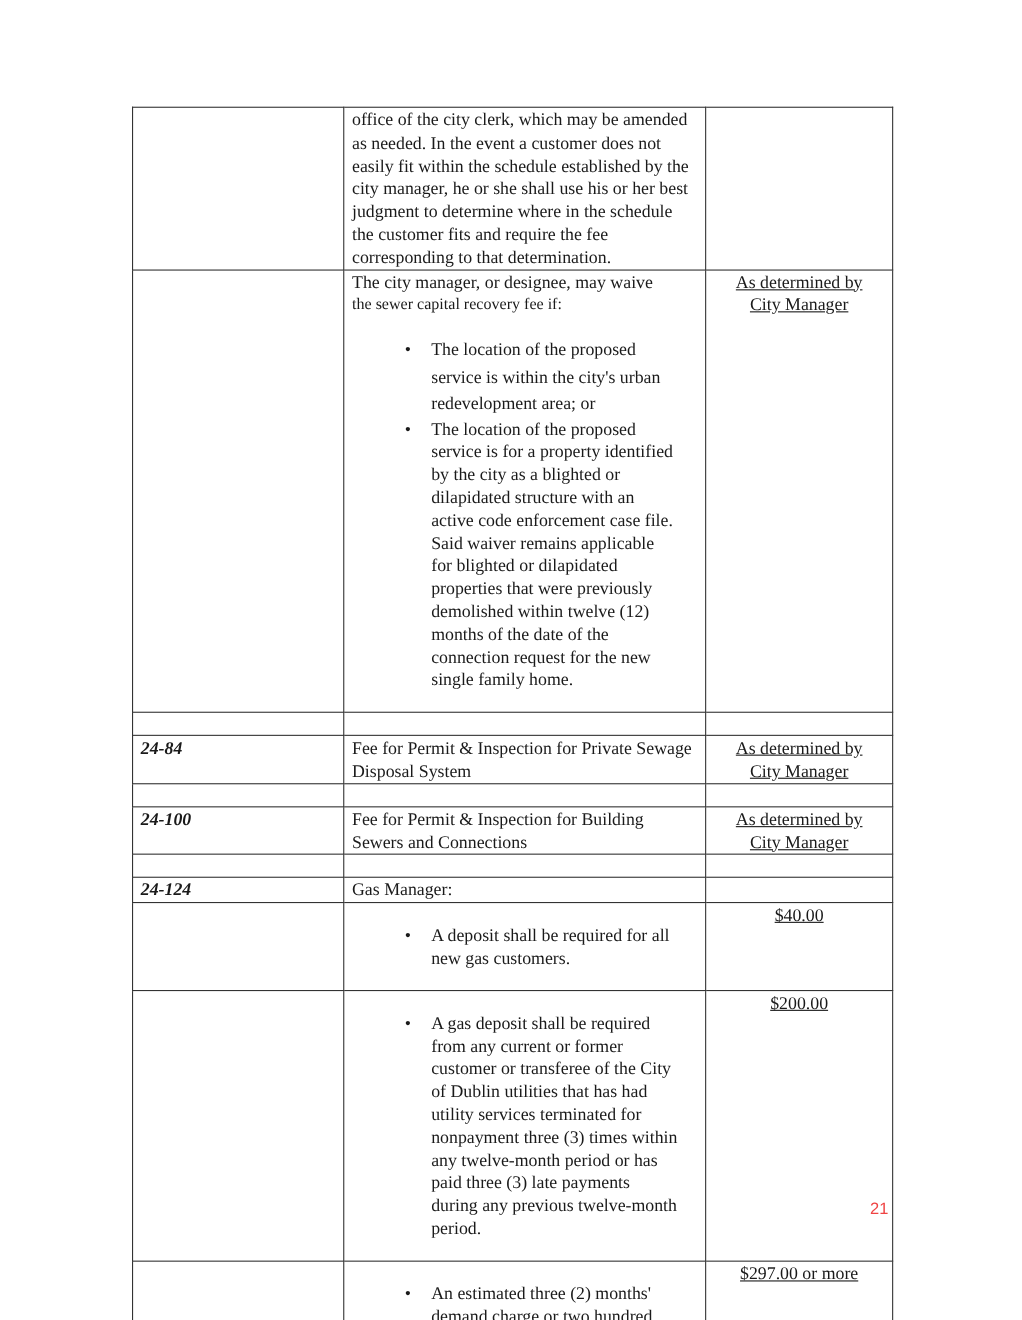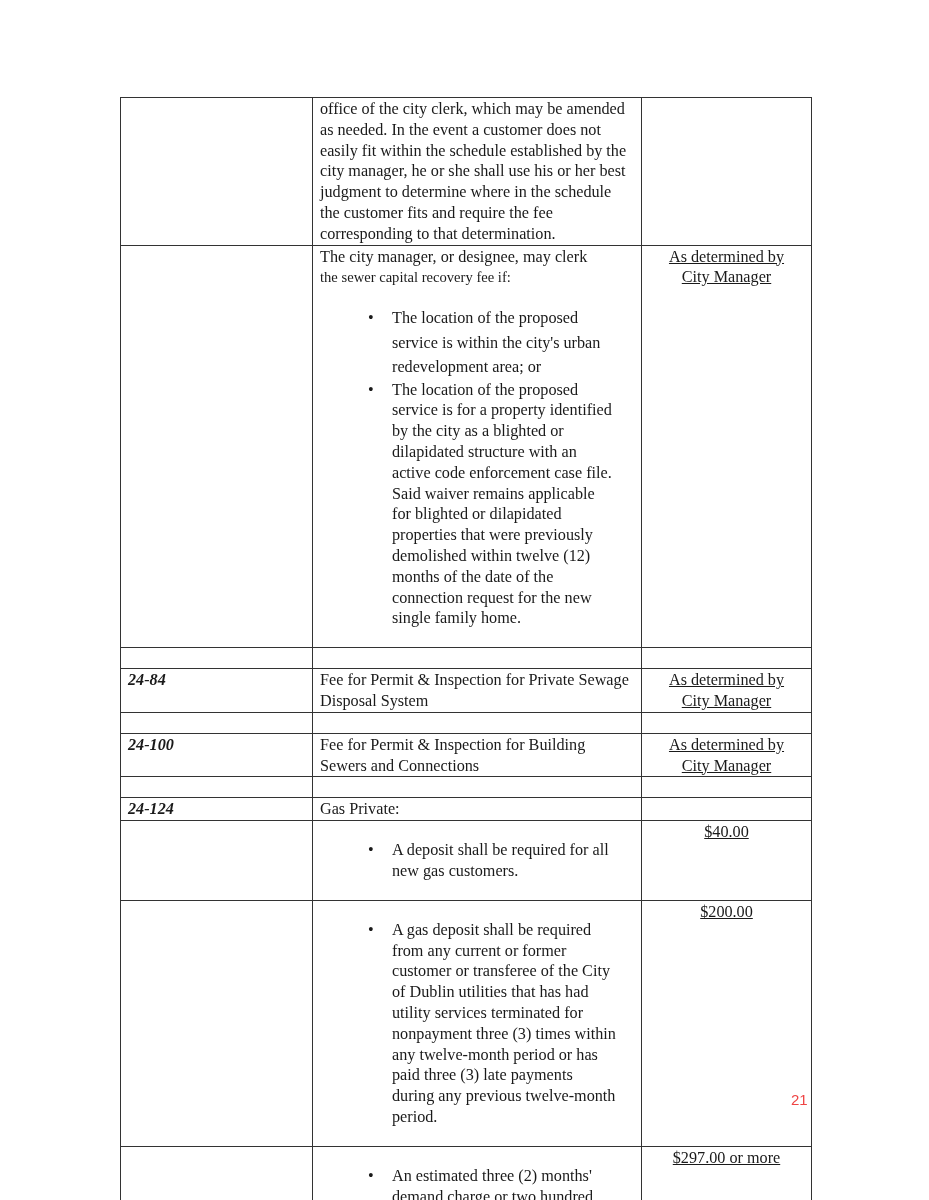--- a/index.html
+++ b/index.html
@@ -32,21 +32,21 @@
       </colgroup>
     <tbody>
         <tr>
       <td class="code"></td>
       <td>office of the city clerk, which may be amended as needed. In the event a customer does not easily fit within the schedule established by the city manager, he or she shall use his or her best judgment to determine where in the schedule the customer fits and require the fee corresponding to that determination.</td>
       <td class="amt"></td>
     </tr>
     <tr>
       <td class="code"></td>
       <td>
-        <div>The city manager, or designee, may clerk</div>
+        <div>The city manager, or designee, may waive</div>
         <div class="small">the sewer capital recovery fee if:</div>
         <ul>
           <li class="loose-item" style="line-height:24.5px">The location of the proposed service is within the city's urban redevelopment area; or</li>
           <li>The location of the proposed service is for a property identified by the city as a blighted or dilapidated structure with an active code enforcement case file. Said waiver remains applicable for blighted or dilapidated properties that were previously demolished within twelve (12) months of the date of the connection request for the new single family home.</li>
         </ul>
       </td>
       <td class="amt">
         <div>As determined by</div>
         <div>City Manager</div>
       </td>
@@ -77,21 +77,21 @@
         <div>City Manager</div>
       </td>
     </tr>
     <tr class="spacer">
           <td></td>
           <td></td>
           <td></td>
         </tr>
     <tr>
       <td class="code">24-124</td>
-      <td>Gas Private:</td>
+      <td>Gas Manager:</td>
       <td class="amt"></td>
     </tr>
     <tr>
       <td class="code"></td>
       <td>
         <ul>
           <li>A deposit shall be required for all new gas customers.</li>
         </ul>
       </td>
       <td class="amt">$40.00</td>

